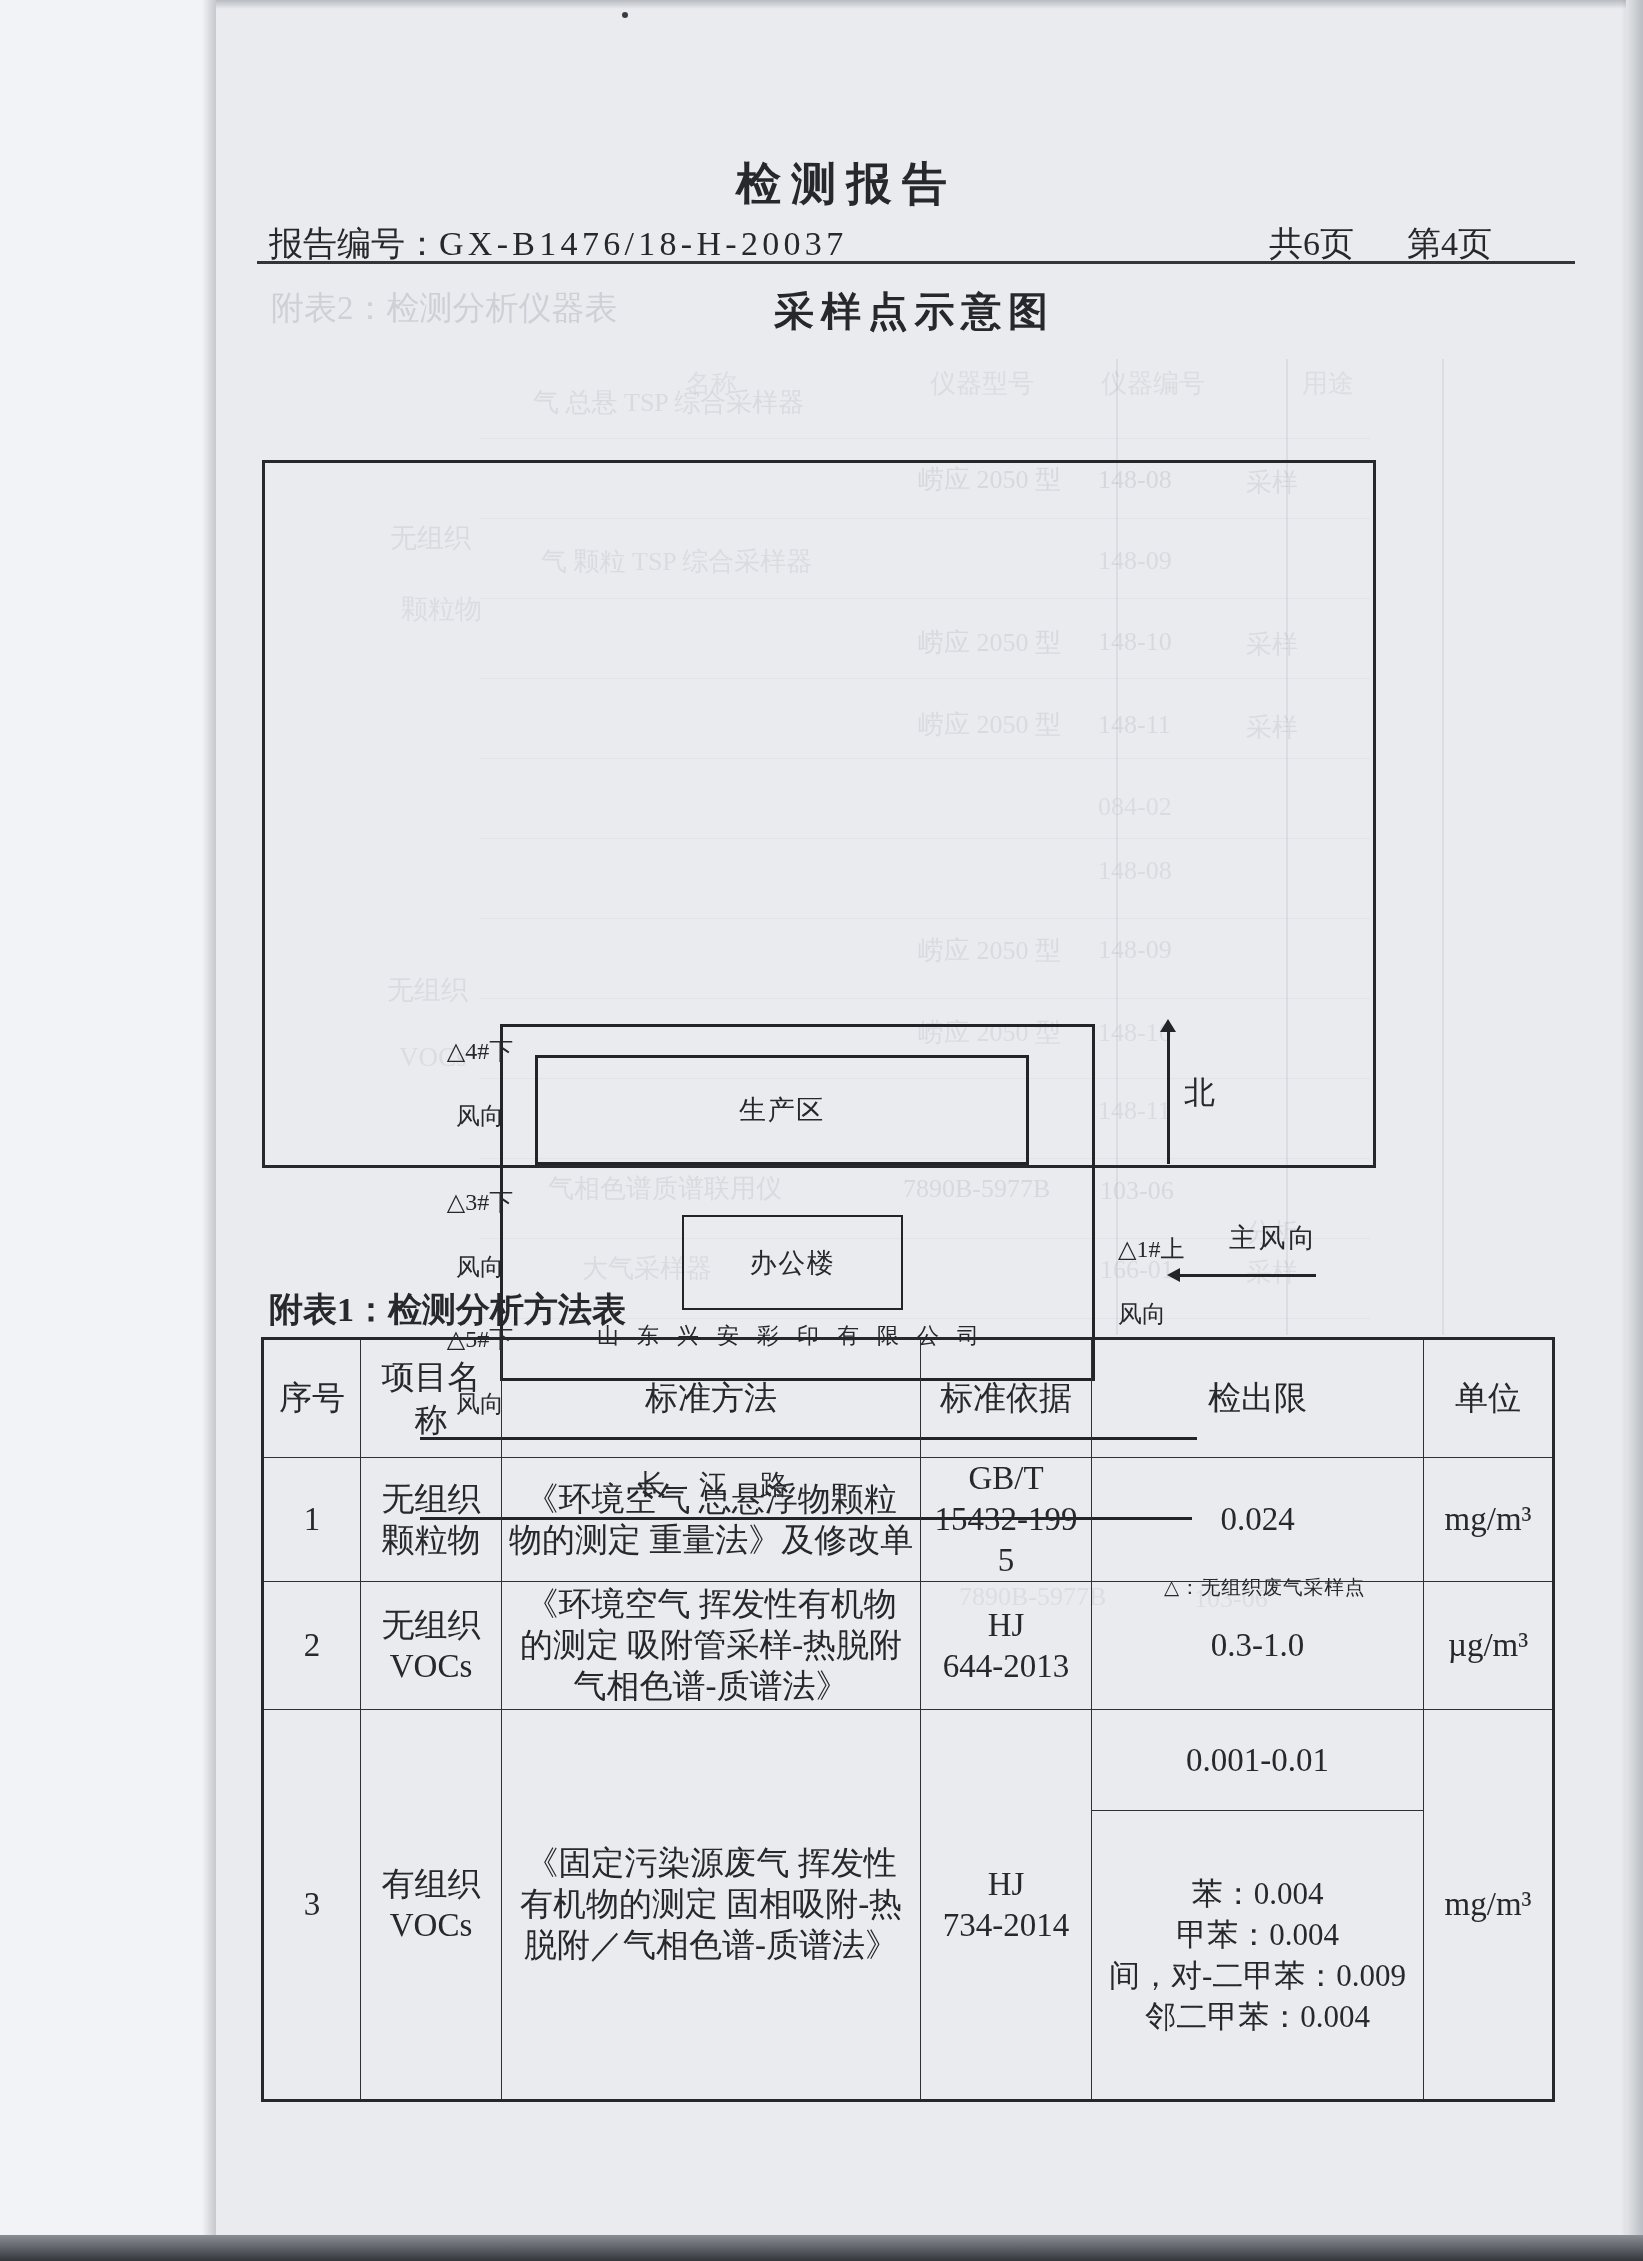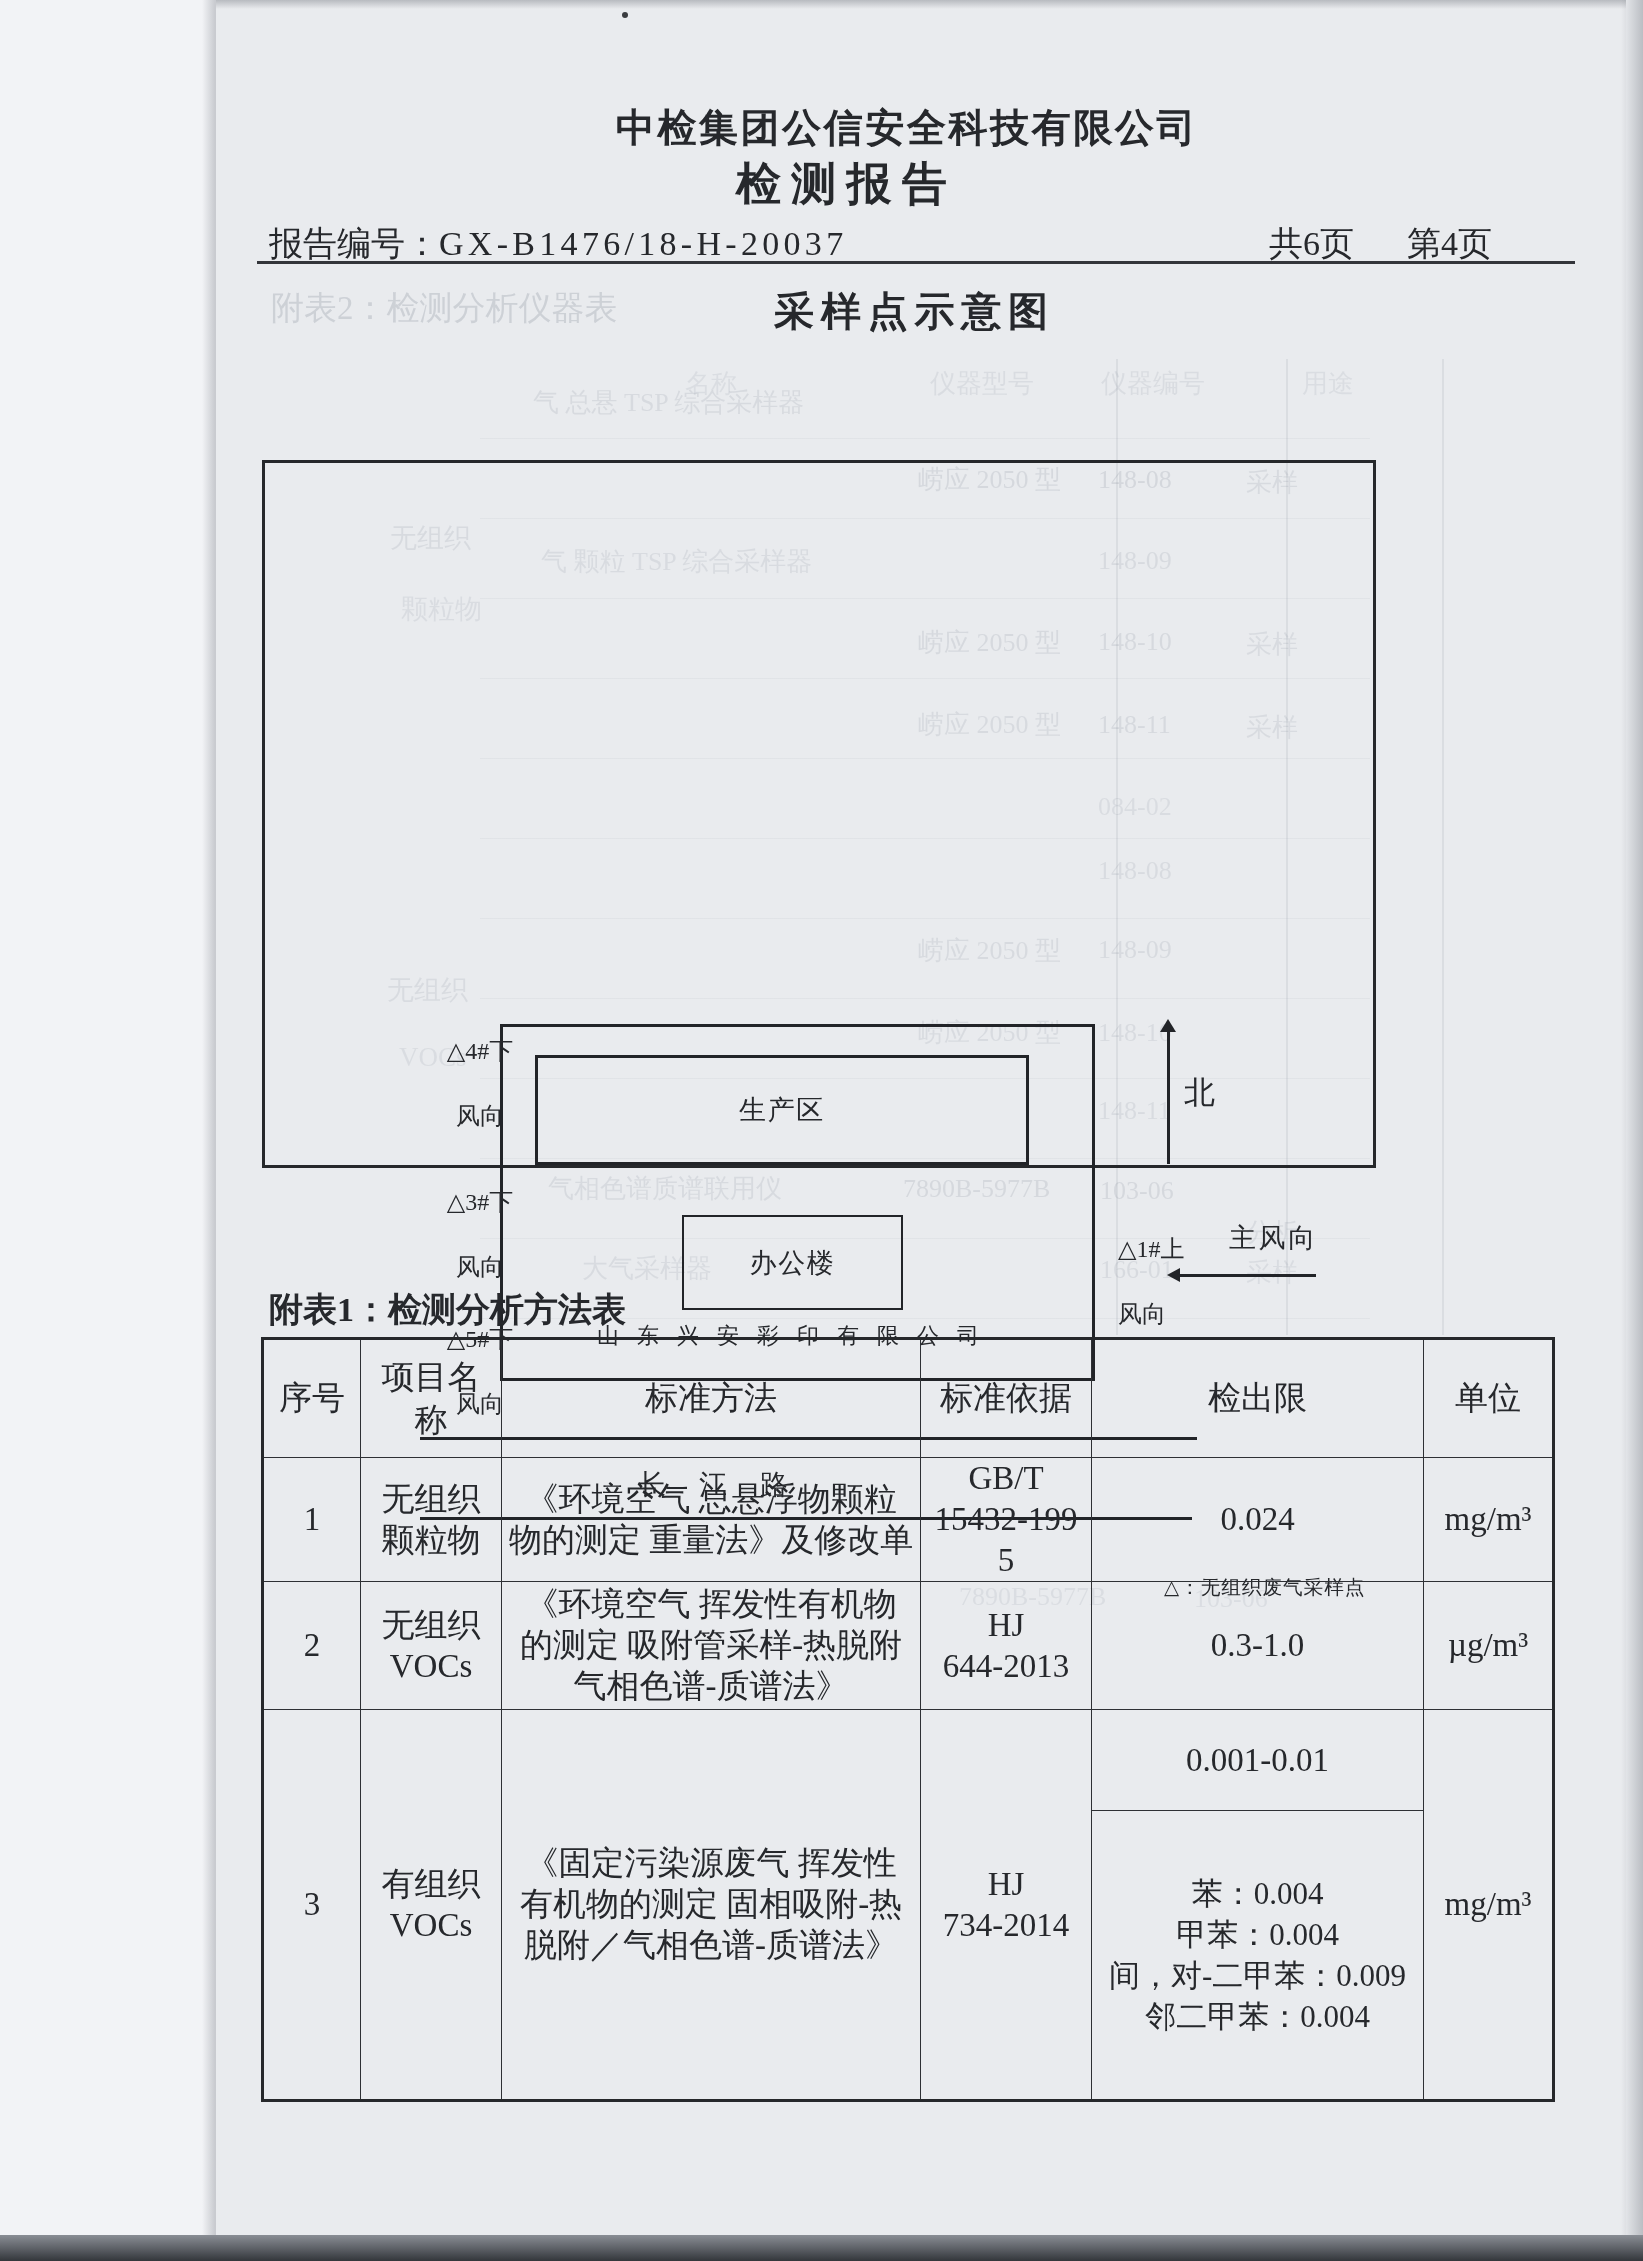--- a/index.html
+++ b/index.html
@@ -128,21 +128,20 @@
         <span style="left: 1030px; top: 1176px; font-size: 26px; opacity: 0.14; margin-top: 39px;">分析</span>
         <span style="left: 366px; top: 1251px; font-size: 26px; opacity: 0.14;">大气采样器</span>
         <span style="left: 884px; top: 1255px; font-size: 26px; opacity: 0.15;">166-01</span>
         <span style="left: 1030px; top: 1255px; font-size: 26px; opacity: 0.13;">采样</span>
         <span style="left: 743px; top: 1582px; font-size: 26px; opacity: 0.12;">7890B-5977B</span>
         <span style="left: 978px; top: 1584px; font-size: 26px; opacity: 0.12;">103-06</span>
       </div>
 
     <div class="speck" style="left:406px;top:12px;"></div>
 
-    <div class="abs company">中检集团公信安全科技有限公司</div>
     <div class="abs doc-title">检测报告</div>
     <div class="abs report-line">
       <span>报告编号：</span><span class="report-no">GX-B1476/18-H-20037</span>
     </div>
     <div class="abs pagination">
       <span>共6页</span><span class="gap"></span><span>第4页</span>
     </div>
     <div class="abs hrule"></div>
 
     <div class="abs section-title">采样点示意图</div>

